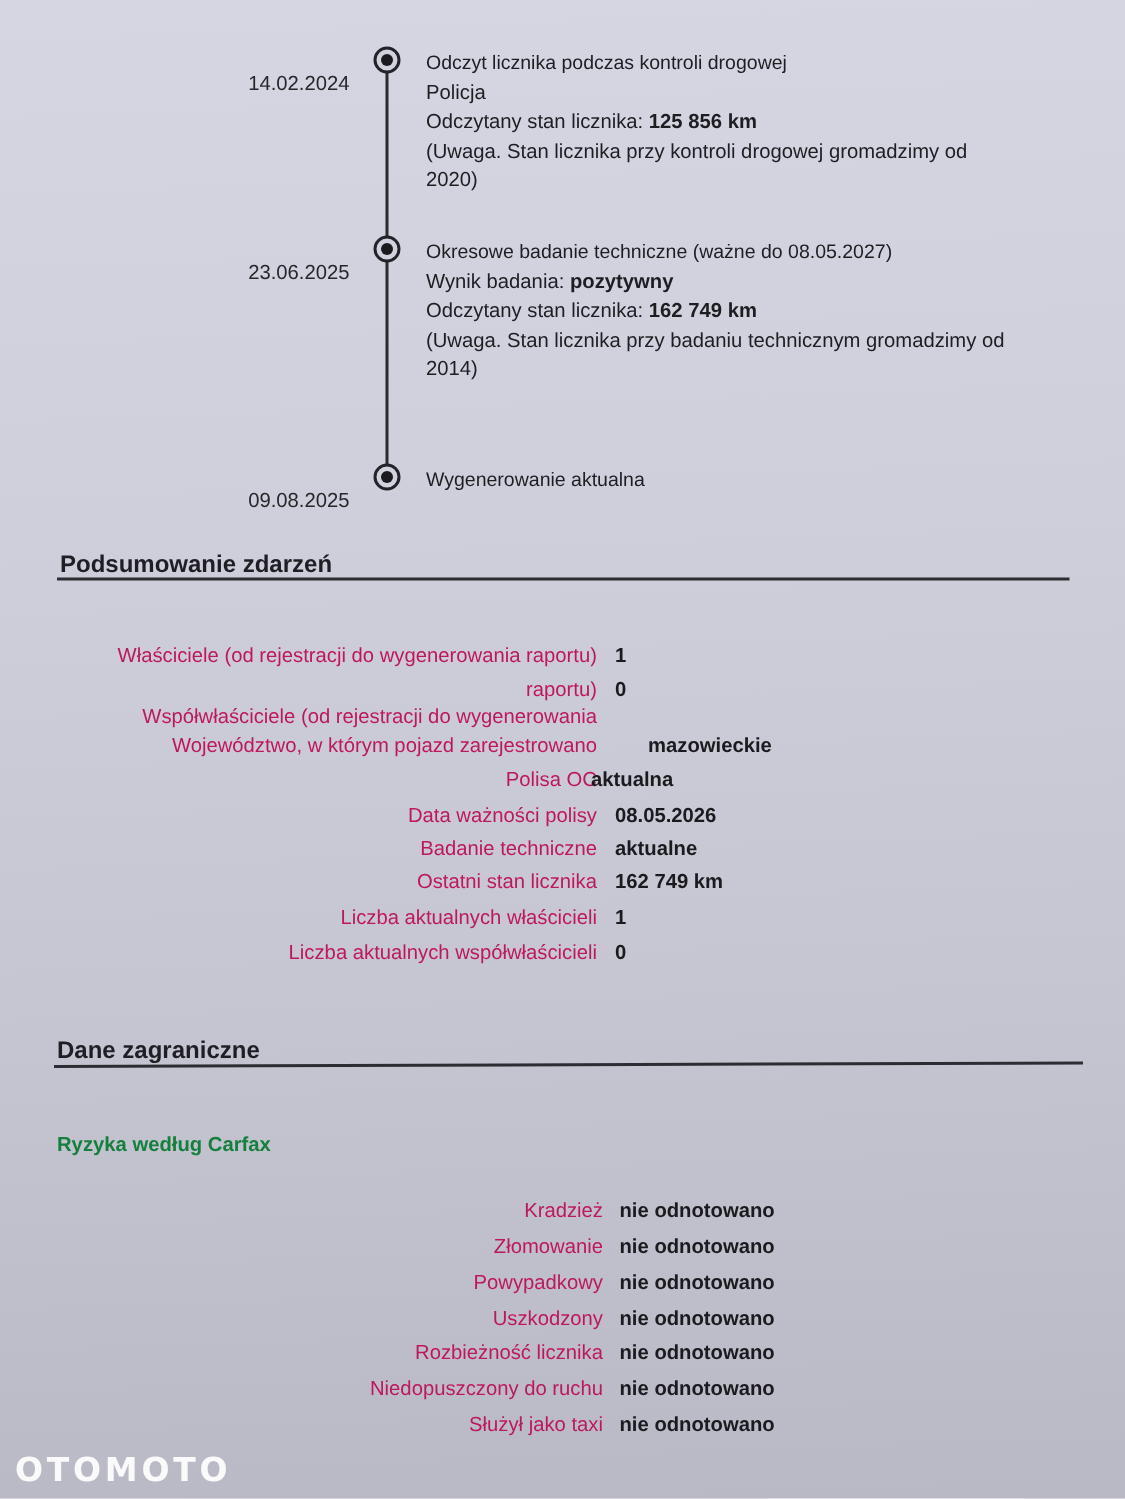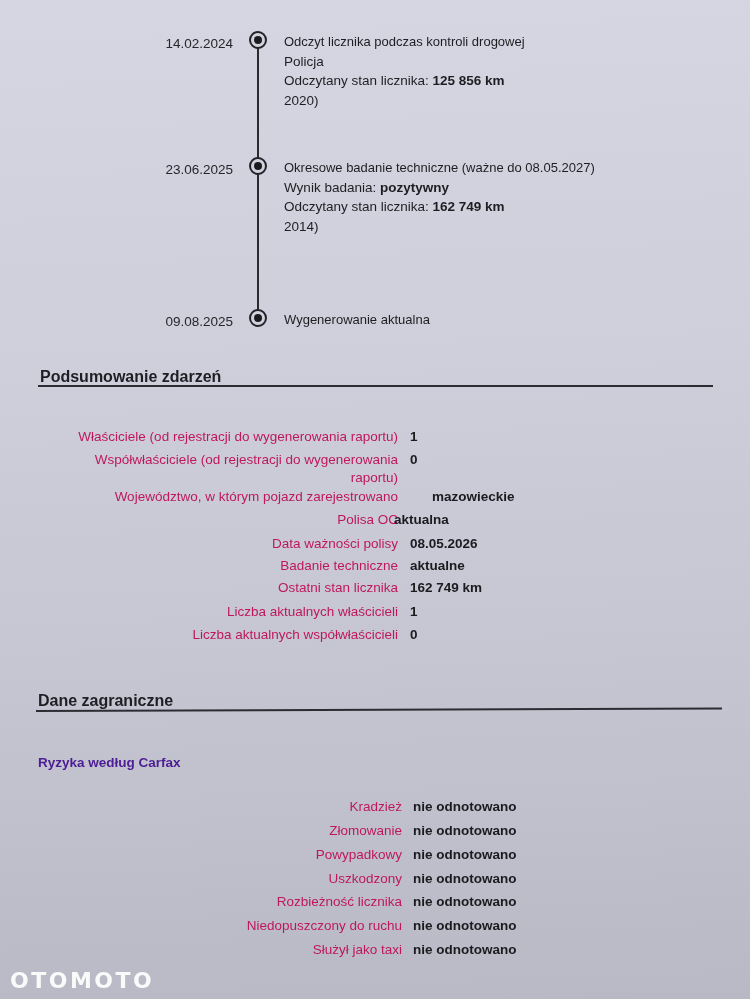--- a/index.html
+++ b/index.html
@@ -12,21 +12,21 @@
   }
   .page { position: absolute; left: 0; top: 0; width: 750px; height: 999px; }
 
   
   .timeline-line {
     position: absolute; left: 257px; top: 44px; width: 2px; height: 274px;
     background: #2a2a30;
   }
   .event { position: absolute; left: 0; width: 750px; }
   .event .date {
-    position: absolute; right: 517px; top: 4px; font-size: 13.5px; color: #26262b;
+    position: absolute; right: 517px; top: 16px; font-size: 13.5px; color: #26262b;
     white-space: nowrap; text-align: right;
   }
   .event .marker {
     position: absolute; left: 249px; top: -1px; width: 18px; height: 18px;
     border-radius: 50%; border: 2px solid #222228; background: #d2d2de;
   }
   .event .marker::after {
     content: ""; position: absolute; left: 3px; top: 3px; width: 8px; height: 8px;
     border-radius: 50%; background: #1a1a1f;
   }
@@ -38,21 +38,21 @@
   .section-heading {
     position: absolute; font-size: 16px; font-weight: bold; color: #1e1e24;
   }
   .section-rule { position: absolute; height: 1.5px; background: #2c2c33; }
 
   
   .kv-row { position: absolute; left: 0; width: 750px; font-size: 13.5px; line-height: 18px; }
   .kv-row .label { position: absolute; text-align: right; color: #be185d; }
   .kv-row .value { position: absolute; font-weight: bold; color: #1a1a1f; white-space: nowrap; }
 
-  .subheading { position: absolute; left: 38px; top: 755px; font-size: 13.5px; font-weight: bold; color: #4c1d95; }
+  .subheading { position: absolute; left: 38px; top: 755px; font-size: 13.5px; font-weight: bold; color: #15803d; }
 
   .watermark {
     position: absolute; left: 10px; top: 968px; font-size: 22px; font-weight: bold;
     letter-spacing: 2.5px; color: rgba(255,255,255,0.92);
     font-family: "DejaVu Sans", sans-serif;
   }
 </style>
 </head>
 <body>
 
@@ -60,31 +60,33 @@
 
   <div class="timeline-line"></div>
 
   <div class="event" style="top:32px;">
     <div class="date">14.02.2024</div>
     <div class="marker"></div>
     <div class="body">
       <div class="title">Odczyt licznika podczas kontroli drogowej</div>
       <div class="line"><span>Policja</span></div>
       <div class="line"><span>Odczytany stan licznika: </span><b>125 856 km</b></div>
+      <div class="line"><span>(Uwaga. Stan licznika przy kontroli drogowej gromadzimy od</span></div>
       <div class="line"><span>2020)</span></div>
     </div>
   </div>
 
   <div class="event" style="top:158px;">
     <div class="date">23.06.2025</div>
     <div class="marker"></div>
     <div class="body">
       <div class="title">Okresowe badanie techniczne (ważne do 08.05.2027)</div>
       <div class="line"><span>Wynik badania: </span><b>pozytywny</b></div>
       <div class="line"><span>Odczytany stan licznika: </span><b>162 749 km</b></div>
+      <div class="line"><span>(Uwaga. Stan licznika przy badaniu technicznym gromadzimy od</span></div>
       <div class="line"><span>2014)</span></div>
     </div>
   </div>
 
   <div class="event" style="top:310px;">
     <div class="date">09.08.2025</div>
     <div class="marker"></div>
     <div class="body">
       <div class="title">Wygenerowanie aktualna</div>
     </div>
@@ -92,22 +94,22 @@
 
   <div class="section-heading" style="left:40px; top:368px;">Podsumowanie zdarzeń</div>
   <div class="section-rule" style="left:38px; top:385px; width:675px;"></div>
 
   <div class="kv-row" style="top:428px;">
     <div class="label" style="right:352px;">Właściciele (od rejestracji do wygenerowania raportu)</div>
     <div class="value" style="left:410px;">1</div>
   </div>
   <div class="kv-row" style="top:451px;">
     <div class="label" style="right:352px;">
+      <div>raportu)</div>
       <div>Współwłaściciele (od rejestracji do wygenerowania</div>
-      <div>raportu)</div>
     </div>
     <div class="value" style="left:410px;">0</div>
   </div>
   <div class="kv-row" style="top:488px;">
     <div class="label" style="right:352px;">Województwo, w którym pojazd zarejestrowano</div>
     <div class="value" style="left:432px;">mazowieckie</div>
   </div>
   <div class="kv-row" style="top:511px;">
     <div class="label" style="right:352px;">Polisa OC</div>
     <div class="value" style="left:394px;">aktualna</div>

